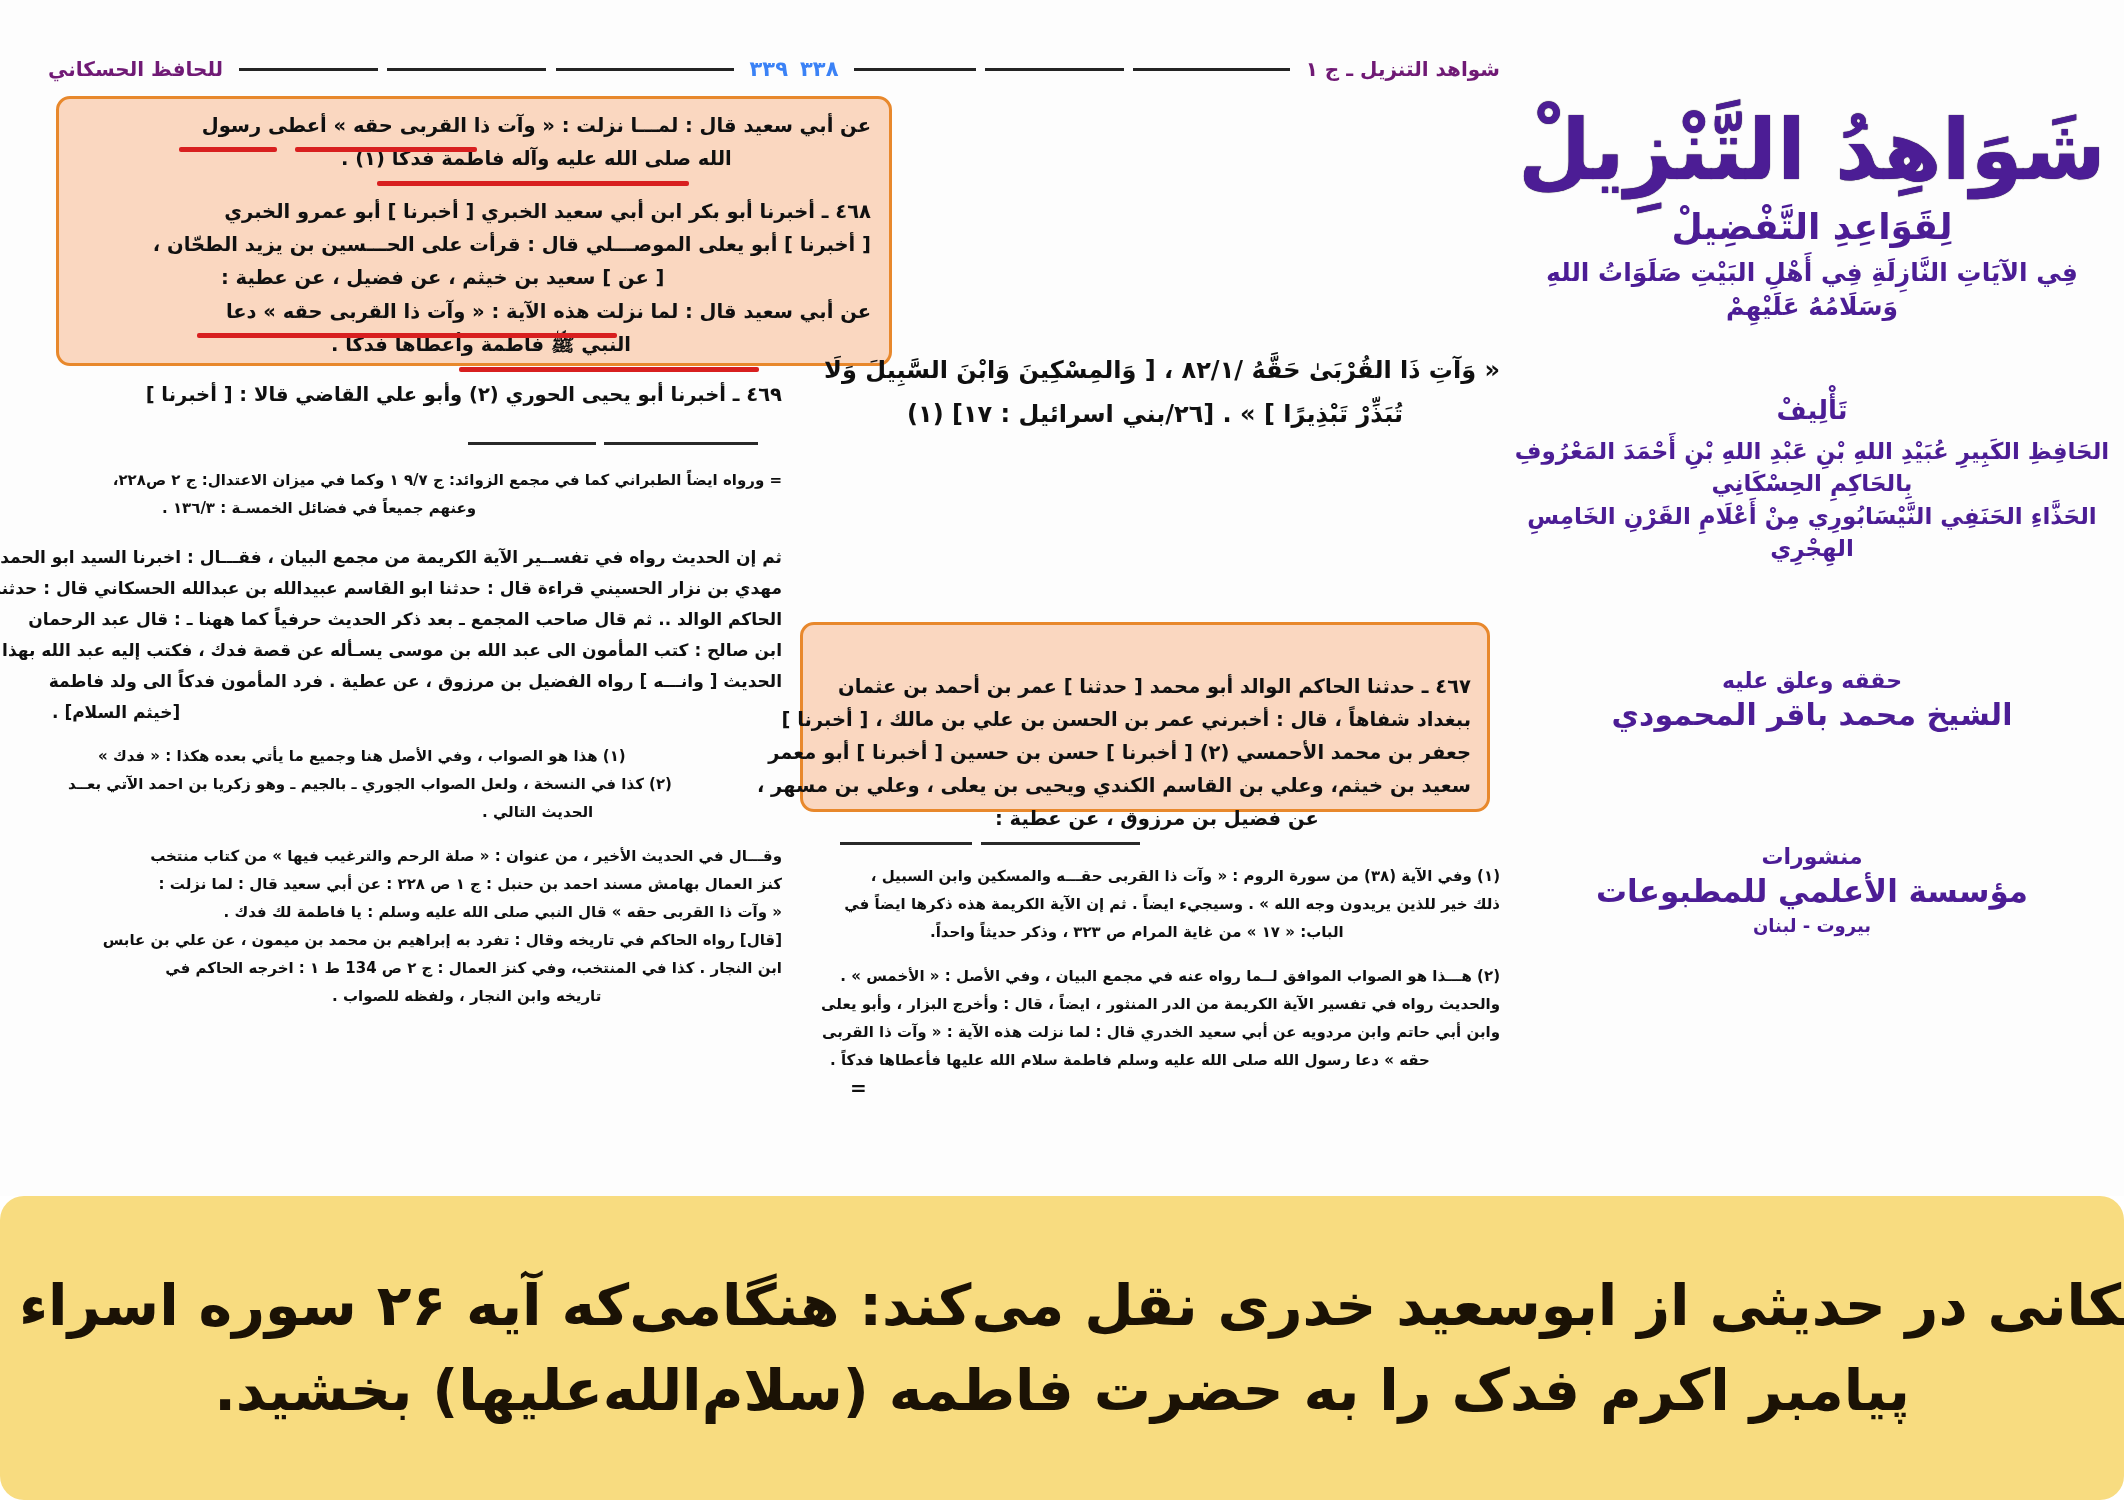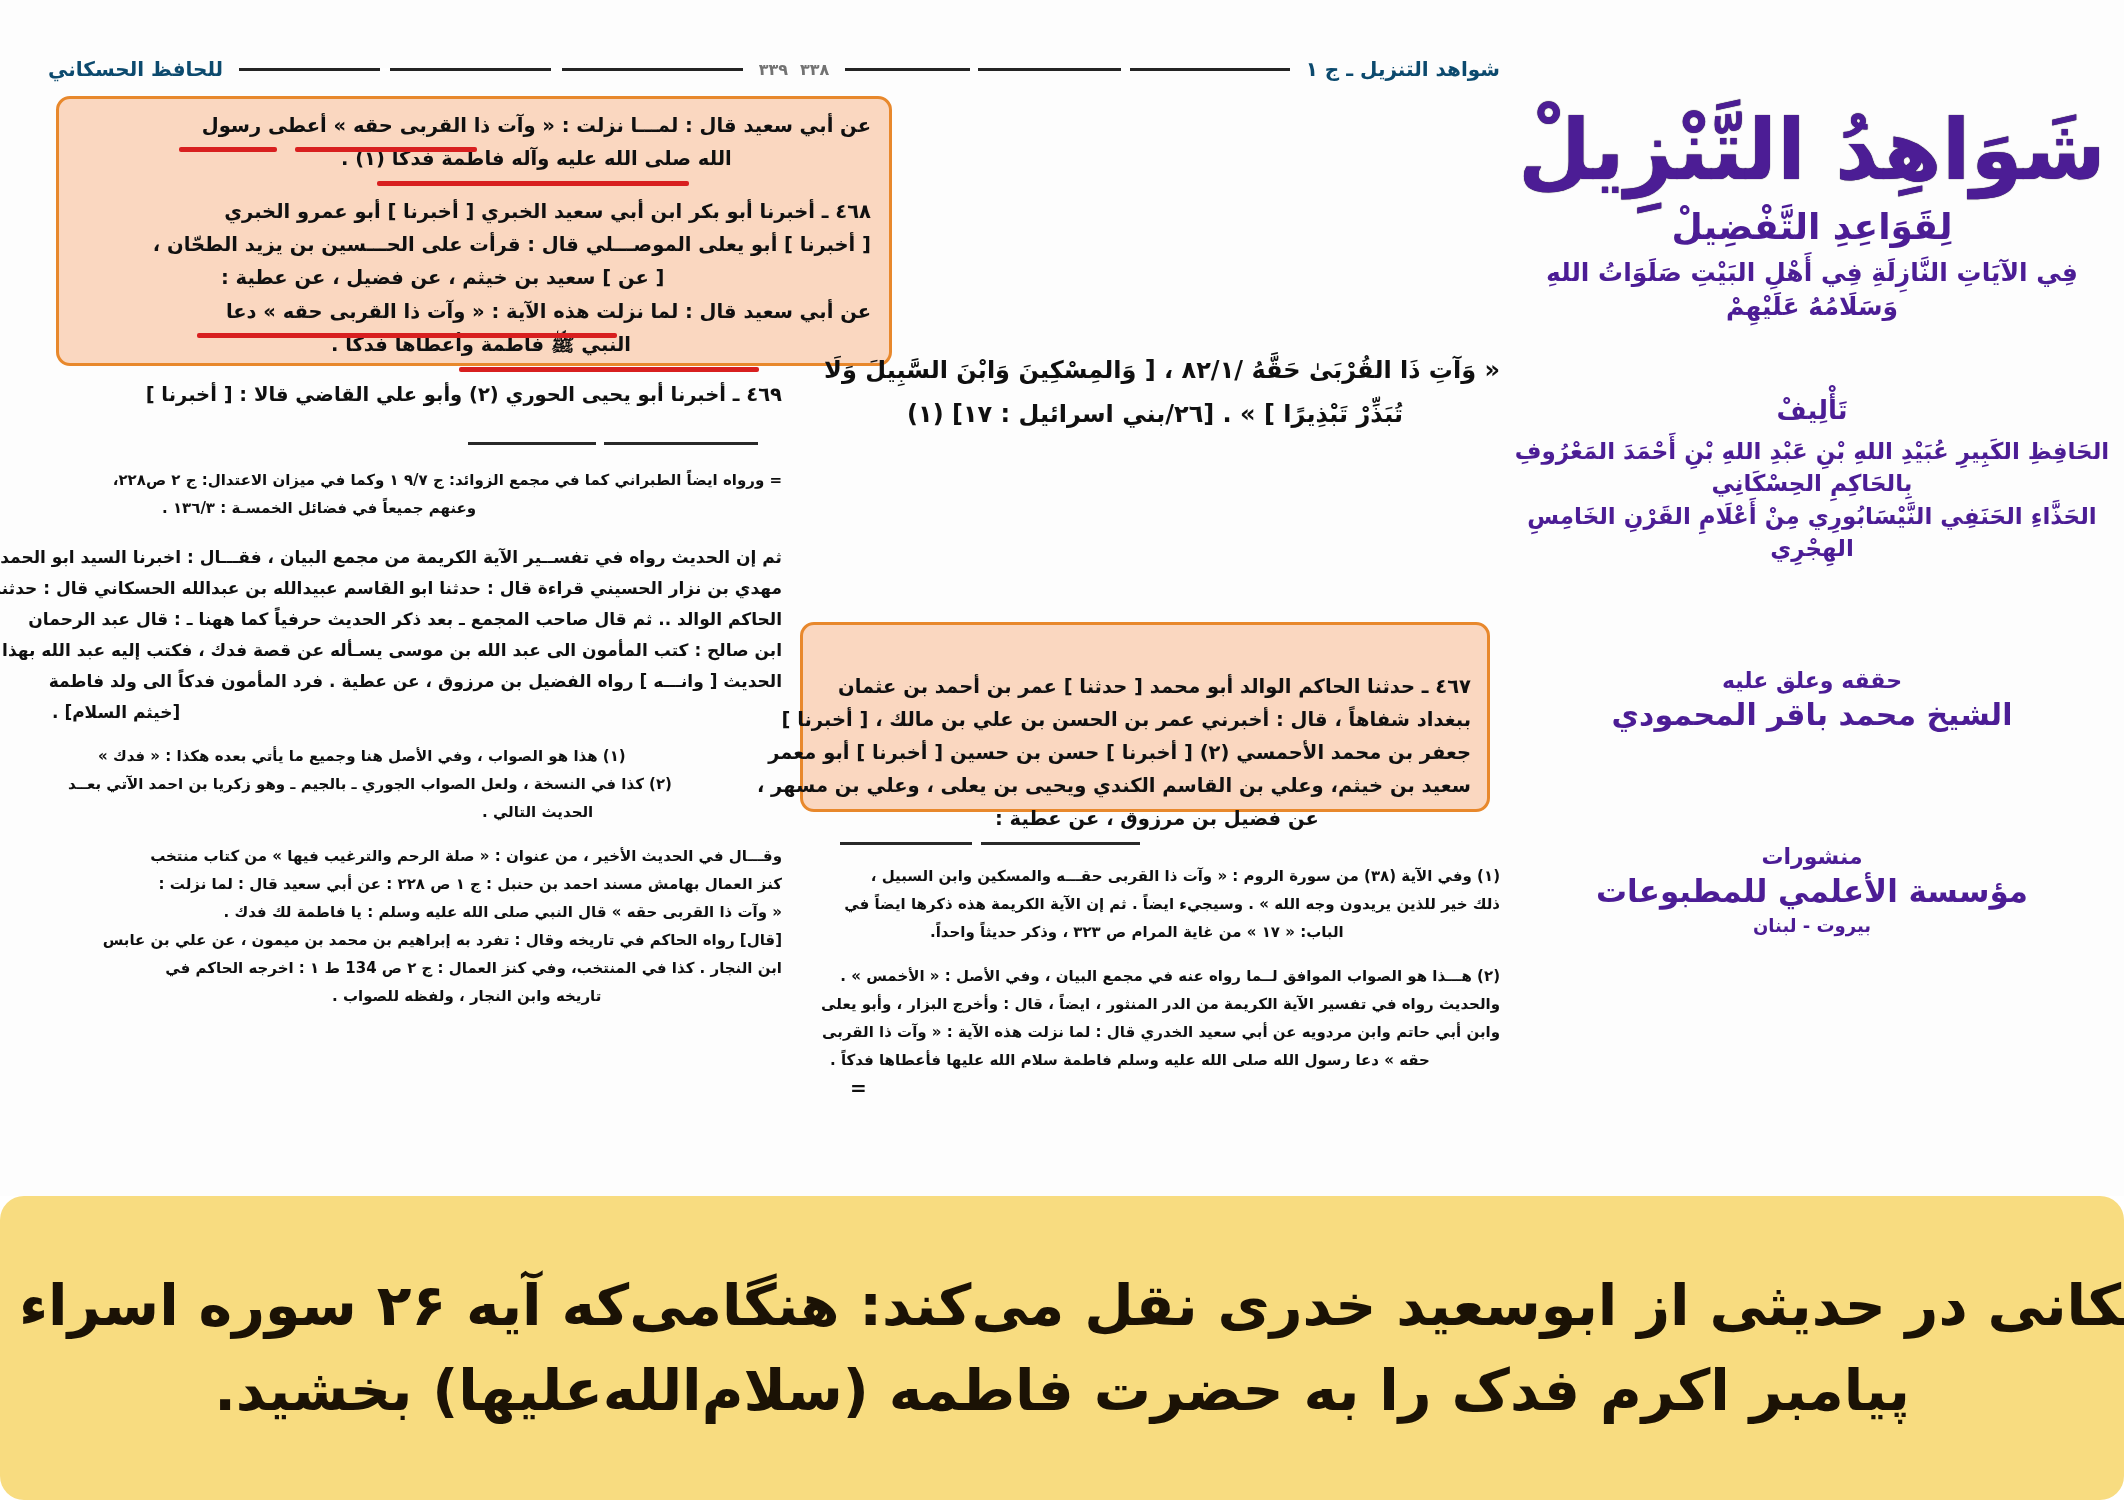--- a/index.html
+++ b/index.html
@@ -25,28 +25,28 @@
   }
   
   #page-left{
     position:absolute; left:48px; top:52px; width:740px; height:1110px;
   }
   .run-head{
     position:relative; height:34px; display:flex; align-items:center;
     direction:rtl;
   }
   .run-head .folio{
-    font-size:16px;font-weight:700;color:#737373;letter-spacing:1px;
+    font-size:21px;font-weight:700;color:#3b82f6;letter-spacing:1px;
   }
   .run-head .rule{
     flex:1; height:3px; margin:0 16px;
     background:linear-gradient(to right,#111 0 28%,#fff 28% 30%,#111 30% 62%,#fff 62% 64%,#111 64% 100%);
     opacity:.92;
   }
-  .run-head .bookname{ font-size:20px;font-weight:700;color:#0c4a6e; white-space:nowrap;}
+  .run-head .bookname{ font-size:20px;font-weight:700;color:#701a75; white-space:nowrap;}
   
   .hl-box{
     position:absolute;
     background:#fad7c0;
     border:3px solid #e8882c;
     border-radius:14px;
     box-sizing:border-box;
   }
   #hl-left{ left:8px; top:44px; width:836px; height:270px; }
   

